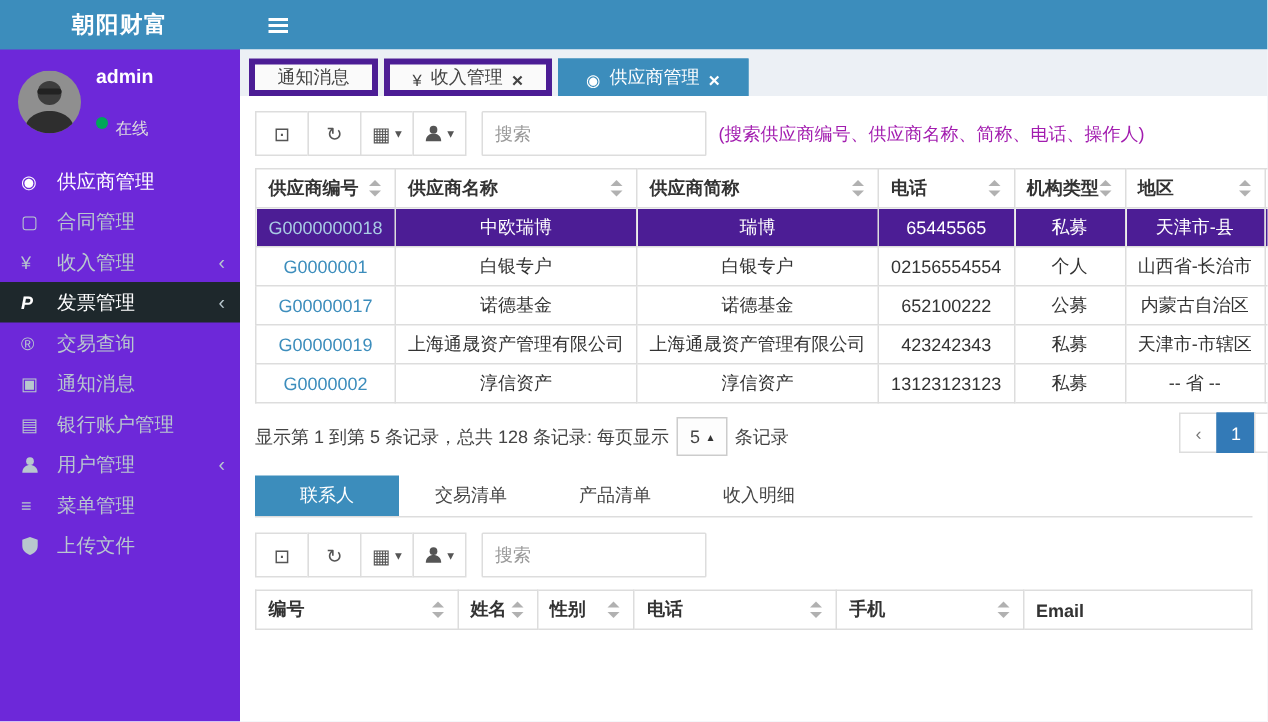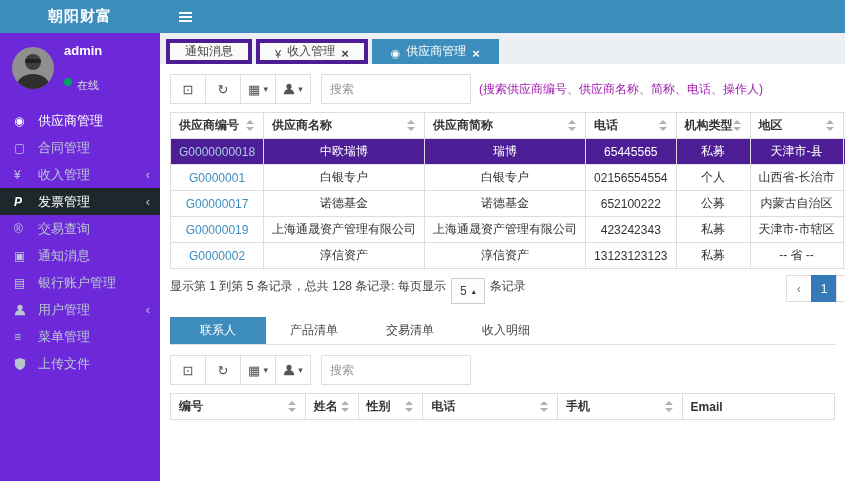--- a/index.html
+++ b/index.html
@@ -63,21 +63,21 @@
   .sort { margin-left:auto; width:9px; height:11px; position:relative; opacity:.45; flex-shrink:0; }
   .sort::before { content:""; position:absolute; top:0; left:0;
     border-left:4px solid transparent; border-right:4px solid transparent; border-bottom:4px solid #555; }
   .sort::after { content:""; position:absolute; bottom:0; left:0;
     border-left:4px solid transparent; border-right:4px solid transparent; border-top:4px solid #555; }
   td a { color:#3c8dbc; text-decoration:none; cursor:pointer; }
   tr.selected td { background:#4c1d95; color:#fff; }
   tr.selected td a { color:#a9cbe4; }
 
   .pgrow { position:relative; height:34px; margin-top:4px; }
-  .pginfo { font-size:12px; color:#444; display:flex; align-items:flex-start; gap:5px; padding-top:5px; }
+  .pginfo { font-size:12px; color:#444; display:flex; align-items:center; gap:5px; padding-top:5px; }
   .psize { display:inline-flex; align-items:center; gap:5px; border:1px solid #ccc; background:#fdfdfd;
            height:26px; padding:0 8px; font-size:12px; cursor:pointer; }
   .psize .caret { font-size:8px; color:#333; }
   .pager { position:absolute; right:-27px; top:2px; display:flex; }
   .pbtn { min-width:26px; height:27px; border:1px solid #ddd; background:#fff; color:#3c8dbc;
           display:inline-flex; align-items:center; justify-content:center; font-size:12px;
           cursor:pointer; margin-left:-1px; }
   .pbtn.prev { color:#777; }
   .pbtn.active { background:#337ab7; border-color:#337ab7; color:#fff; }
 
@@ -336,22 +336,22 @@
           </div>
           <div class="pager">
             <span class="pbtn prev">‹</span>
             <span class="pbtn active">1</span>
             <span class="pbtn">2</span>
           </div>
         </div>
 
         <div class="dtabs">
           <div class="dtab active">联系人</div>
+          <div class="dtab">交易清单</div>
           <div class="dtab">产品清单</div>
-          <div class="dtab">交易清单</div>
           <div class="dtab">收入明细</div>
         </div>
 
         <div class="toolbar" style="margin-top:10px;">
           <div class="btn-group">
             <button class="tbtn">
               <span>⊡</span>
             </button>
             <button class="tbtn">
               <span>↻</span>

